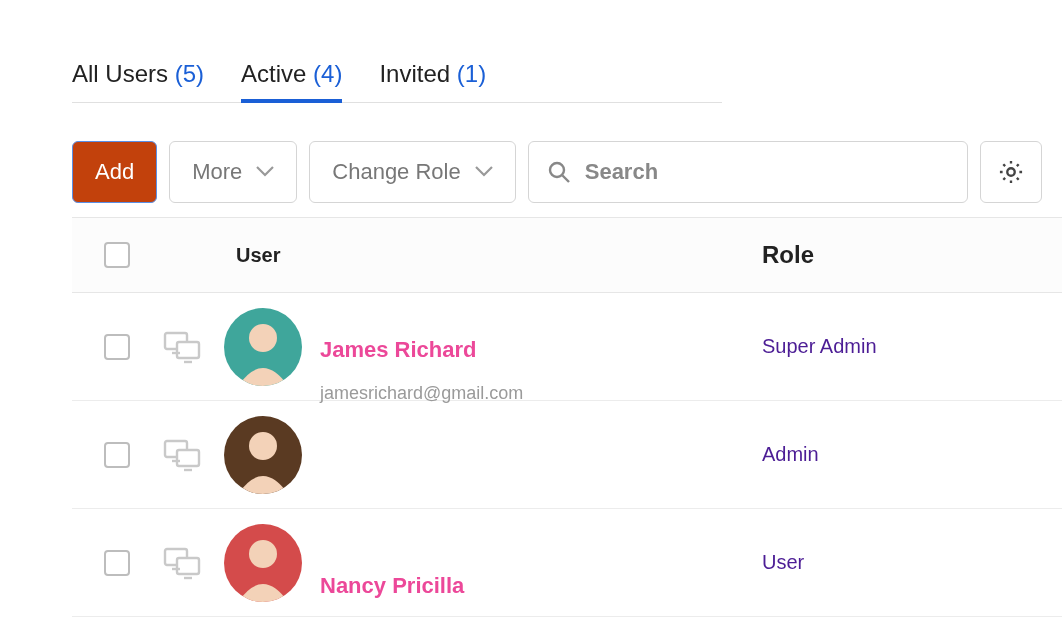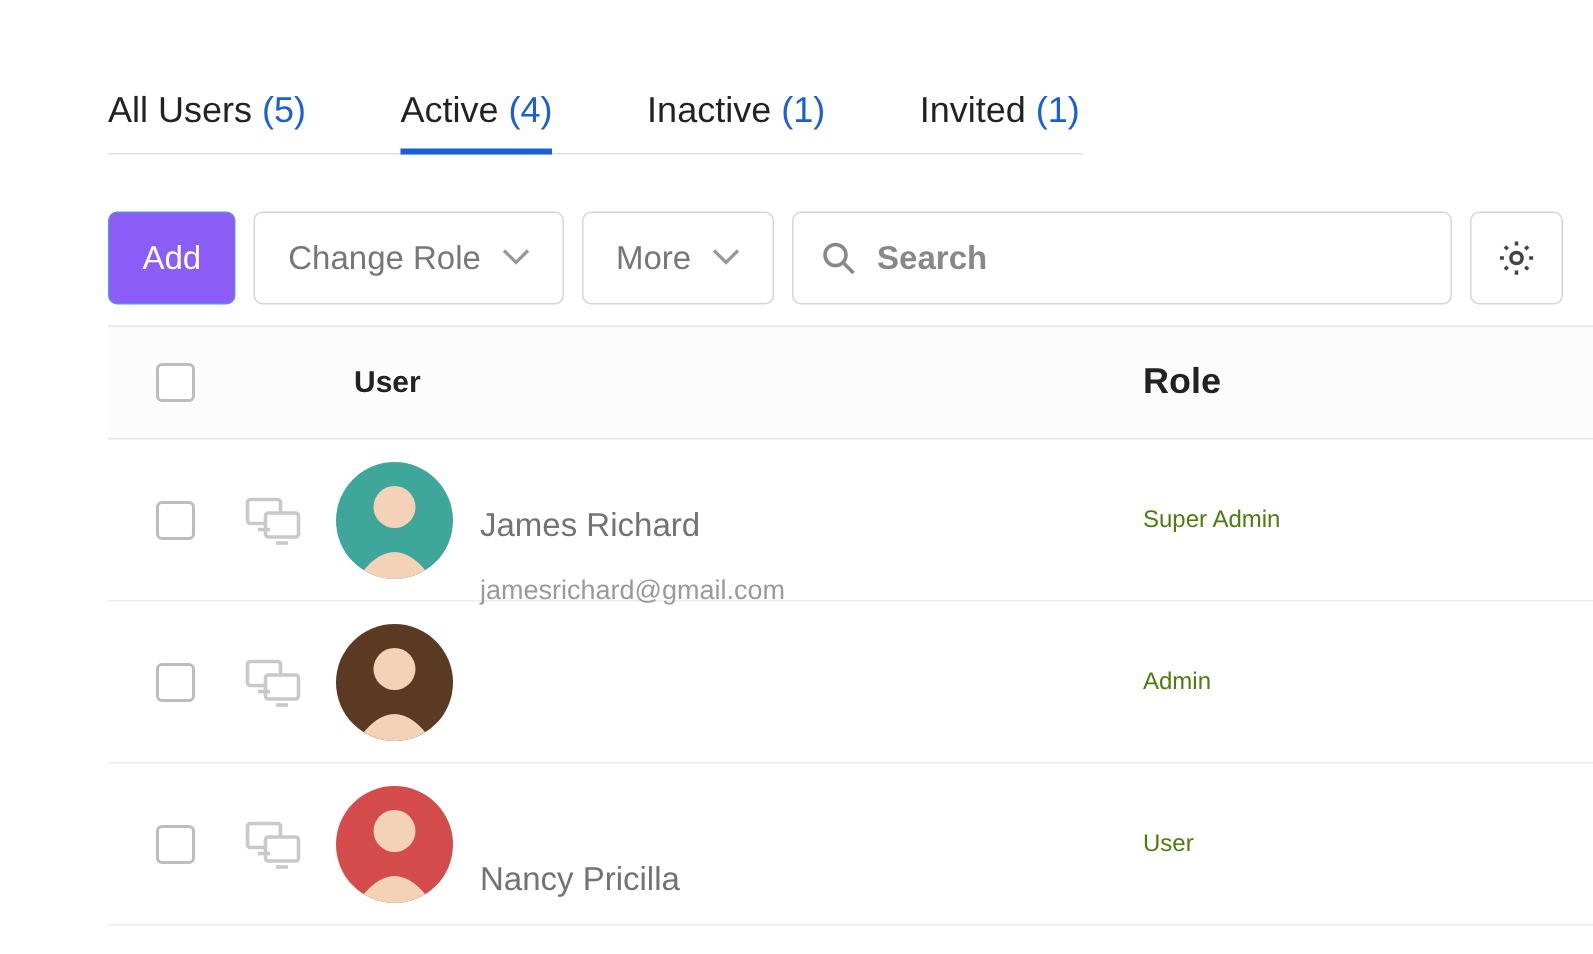--- a/index.html
+++ b/index.html
@@ -12,21 +12,21 @@
   }
   .page {
     width: 1062px;
     height: 636px;
     padding: 60px 0 0 72px;
     position: relative;
     overflow: hidden;
   }
   .tabs {
     display: flex;
-    gap: 63px;
+    gap: 37px;
     border-bottom: 1px solid #e0e0e0;
     width: 650px;
   }
   .tab {
     padding-bottom: 14px;
     font-size: 24px;
     font-weight: 500;
     cursor: pointer;
     position: relative;
     color: #222;
@@ -52,21 +52,21 @@
     border: 1px solid #d5d5d5;
     border-radius: 6px;
     background: #fff;
     font-size: 22px;
     color: #777;
     padding: 0 22px;
     height: 62px;
     cursor: pointer;
   }
   .btn-primary {
-    background: #8b5cf6;
+    background: #c2410c;
     border-color: #5a8fe6;
     color: #fff;
   }
   .dropdown .chev { margin-left: 14px; }
   .search-wrap {
     display: flex;
     align-items: center;
     border: 1px solid #d5d5d5;
     border-radius: 6px;
     height: 62px;
@@ -126,51 +126,50 @@
     background: #fff;
   }
   .device-icon { color: #c9c9c9; }
   .avatar {
     width: 78px; height: 78px;
     border-radius: 50%;
     flex-shrink: 0;
     margin-right: 18px;
   }
   .userwrap { display:flex; align-items:center; flex:1; }
-  .name  { font-size: 22px; font-weight: 400; color: #737373; margin-top: 47px; }
+  .name  { font-size: 22px; font-weight: 700; color: #ec4899; margin-top: 47px; }
   .email { font-size: 18px; font-weight: 400; color: #9a9a9a; margin-top: 20px; text-align: right; }
-  .role  { width: 300px; font-size: 16px; color: #4d7c0f; }
+  .role  { width: 300px; font-size: 20px; color: #4c1d95; }
   svg { display:block; }
 </style>
 </head>
 <body>
 
 <div class="page">
 
   <div class="tabs" id="tabs-container">
       <div class="tab"><span>All Users</span> <span class="count">(5)</span></div>
       <div class="tab active"><span>Active</span> <span class="count">(4)</span></div>
-      <div class="tab"><span>Inactive</span> <span class="count">(1)</span></div>
       <div class="tab"><span>Invited</span> <span class="count">(1)</span></div>
     </div>
 
   <div class="toolbar">
     <button class="btn btn-primary">Add</button>
 
     <button class="btn dropdown">
-      <span>Change Role</span>
+      <span>More</span>
       <span class="chev">
         <svg width="18" height="12" viewBox="0 0 18 12">
             <path d="M1 1 L9 9 L17 1" fill="none" stroke="#999" stroke-width="2.2"></path>
           </svg>
       </span>
     </button>
 
     <button class="btn dropdown">
-      <span>More</span>
+      <span>Change Role</span>
       <span class="chev">
         <svg width="18" height="12" viewBox="0 0 18 12">
             <path d="M1 1 L9 9 L17 1" fill="none" stroke="#999" stroke-width="2.2"></path>
           </svg>
       </span>
     </button>
 
     <div class="search-wrap">
       <span>
         <svg width="24" height="24" viewBox="0 0 24 24">

